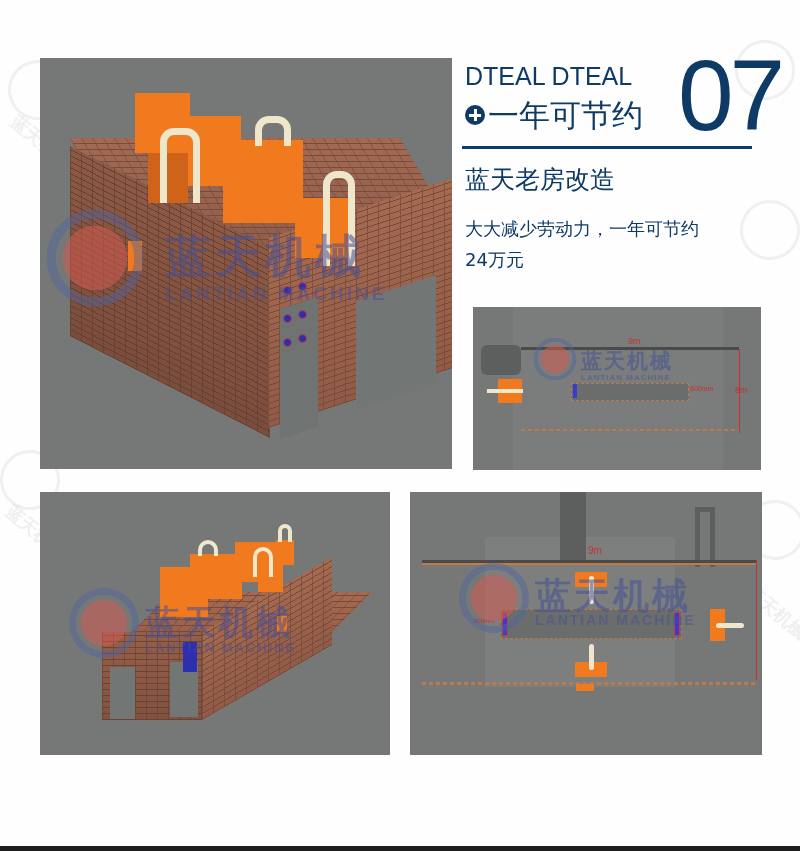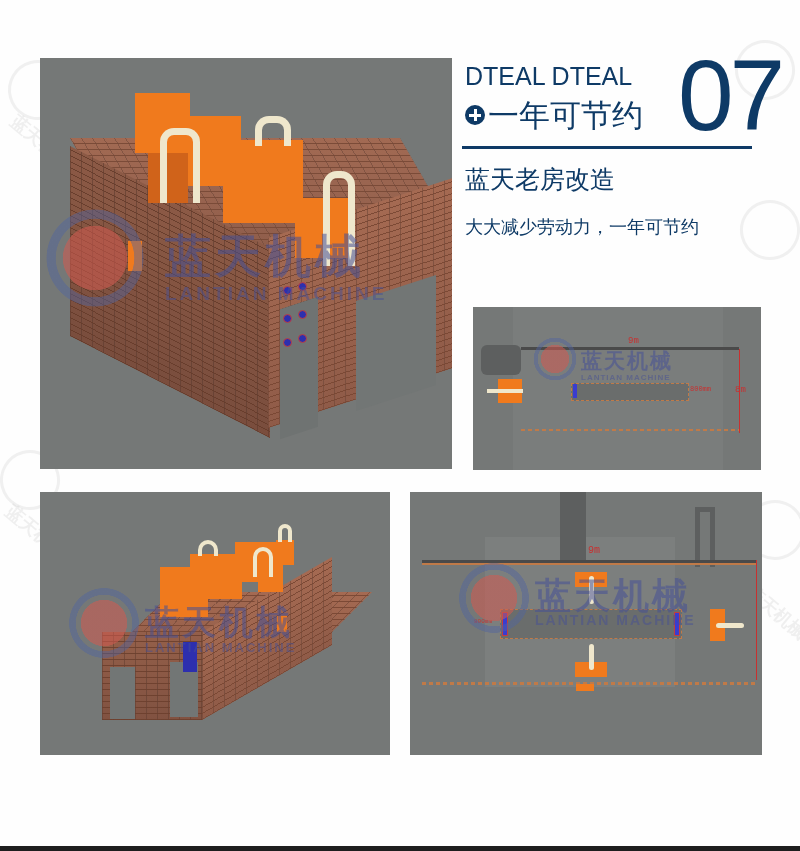--- a/index.html
+++ b/index.html
@@ -19,39 +19,39 @@
             font-family:"Liberation Sans",sans-serif; letter-spacing:0px; }
   .hdr-cn { position:absolute; left:488px; top:95px; font-size:31px; color:#0e3a66; font-weight:300; }
   .plus { position:absolute; left:465px; top:105px; width:20px; height:20px; border-radius:50%;
           background:#0e3a66; }
   .plus::before { content:""; position:absolute; left:4px; top:8.5px; width:12px; height:3px; background:#fff; }
   .plus::after { content:""; position:absolute; left:8.5px; top:4px; width:3px; height:12px; background:#fff; }
   .num { position:absolute; left:650px; top:40px; font-size:100px; line-height:110px; color:#0e3a66;
          font-family:"Liberation Sans",sans-serif; letter-spacing:-4px;margin-left:28px; }
   .rule { position:absolute; left:462px; top:146px; width:290px; height:3px; background:#0e3a66; }
   .sub-title { position:absolute; left:465px; top:163px; font-size:25px; color:#0e3a66;text-align:right; }
-  .desc { position:absolute; left:465px; top:213px; width:320px; font-size:18px; line-height:31px; color:#0e3a66;font-family:Liberation Mono, monospace; }
+  .desc { position:absolute; left:465px; top:213px; width:320px; font-size:18px; line-height:31px; color:#0e3a66; }
 
   .footer-bar { position:absolute; left:0; top:846px; width:800px; height:5px; background:#1e1e1e; }
 
   
   .brick { background:
       repeating-linear-gradient(0deg, rgba(120,70,50,0.9) 0 1px, transparent 1px 6px),
       repeating-linear-gradient(90deg, rgba(110,70,55,0.6) 0 1px, transparent 1px 11px),
       linear-gradient(#a56a52,#8f5b48); }
   .orange { background:#f07a1d; }
   .orange-dark { background:#d0631a; }
   .pipe { position:absolute; border:7px solid #efe7cc; border-bottom:none; border-radius:14px 14px 0 0; }
   .logo-wm { position:absolute; border-radius:50%;
              background:radial-gradient(circle at 50% 50%, rgba(210,90,80,0.55) 0 45%, transparent 46%),
                         radial-gradient(circle at 50% 50%, transparent 0 55%, rgba(80,100,160,0.45) 56% 68%, transparent 69%); }
   .wm-cn { position:absolute; color:rgba(70,80,150,0.55); font-weight:bold; letter-spacing:4px; white-space:nowrap; }
   .wm-en { position:absolute; color:rgba(70,80,150,0.5); font-family:"Liberation Sans",sans-serif; font-weight:bold; letter-spacing:3px; white-space:nowrap; }
   .fan { position:absolute; width:9px; height:9px; border-radius:50%; background:#2d2fae; border:1px solid #c04040; }
-  .dim { position:absolute; color:#c83030; font-size:9px; font-family:Liberation Mono, monospace; }
+  .dim { position:absolute; color:#c83030; font-size:9px; font-family:Liberation Sans, sans-serif; }
   .dash { position:absolute; background:repeating-linear-gradient(90deg,#c07a48 0 4px, transparent 4px 7px); }
 </style>
 </head>
 <body>
 
 <div>
   <div class="wm" style="left:8px;top:60px;"></div>
   <div class="wm-text" style="left:5px;top:130px;">蓝天机械</div>
   <div class="wm" style="left:735px;top:40px;"></div>
   <div class="wm" style="left:740px;top:200px;"></div>
@@ -62,20 +62,21 @@
 </div>
 
 <div class="hdr-en">DTEAL DTEAL</div>
 <div class="plus"></div>
 <div class="hdr-cn">一年可节约</div>
 <div class="num">07</div>
 <div class="rule"></div>
 <div class="sub-title">蓝天老房改造</div>
 <div class="desc">
   <div>大大减少劳动力，一年可节约</div>
+  <div>24万元</div>
 </div>
 
 <div class="panel" style="left:40px;top:58px;width:412px;height:411px;">
 
   <div class="brick" style="position:absolute;left:30px;top:80px;width:330px;height:120px;transform:skewX(30deg);transform-origin:left top;opacity:0.95;"></div>
 
   <div class="brick" style="position:absolute;left:30px;top:88px;width:200px;height:190px;transform:skewY(27deg);transform-origin:left top;filter:brightness(0.85);"></div>
 
   <div class="brick" style="position:absolute;left:228px;top:180px;width:185px;height:190px;transform:skewY(-18deg);transform-origin:left top;"></div>
 

